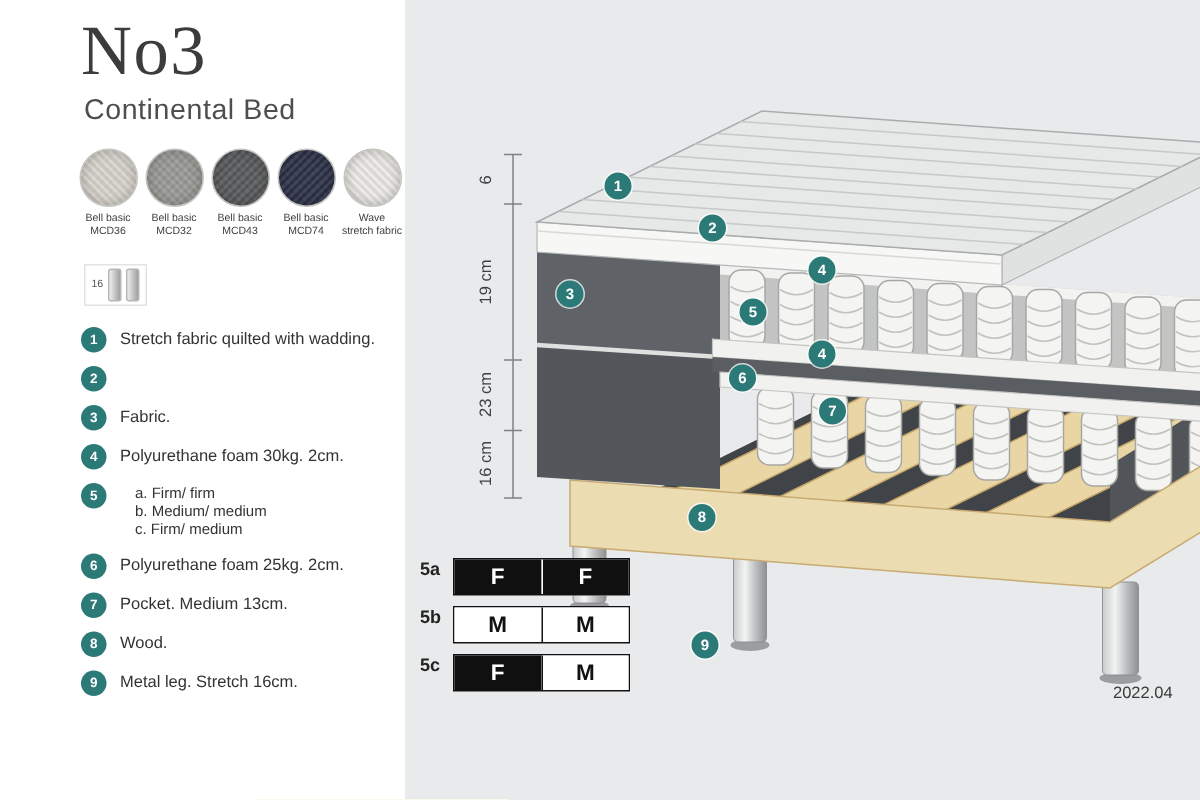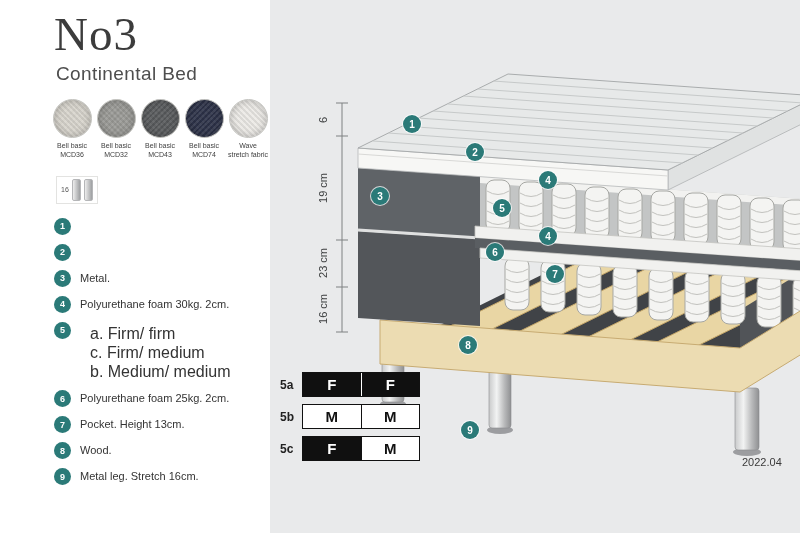--- a/index.html
+++ b/index.html
@@ -20,29 +20,29 @@
   .leg-thumb{display:inline-flex;align-items:center;gap:3px;margin:16px 0 0 56px;
              padding:2px 4px;border:1px solid #e3e3e1;}
   .leg-dim{font-size:7px;color:#555;}
   .leg-cyl{display:inline-block;width:7px;height:20px;border-radius:2px;border:1px solid #b5b6b8;
            background:linear-gradient(90deg,#ededed,#9ea0a2);}
   .legend{margin:14px 0 0 54px;}
   .lrow{display:flex;gap:9px;margin-bottom:9px;align-items:flex-start;}
   .lbadge{width:17px;height:17px;border-radius:50%;background:#2b7a78;color:#fff;font-size:9px;
           font-weight:bold;display:flex;align-items:center;justify-content:center;flex:none;}
   .ltext{font-size:11px;color:#333;line-height:1.25;padding-top:2px;}
-  .lopt{font-size:16px;color:#333;line-height:1.2;margin-left:10px;}
+  .lopt{font-size:10px;color:#333;line-height:1.2;margin-left:10px;}
   
   .panel{position:absolute;left:270px;top:0;width:530px;height:533px;background:#e9eaeb;}
   .bed-svg{position:absolute;left:0;top:0;width:530px;height:533px;}
   .dbadge{position:absolute;width:18px;height:18px;border-radius:50%;background:#2b7a78;color:#fff;
           font-size:10px;font-weight:bold;display:flex;align-items:center;justify-content:center;
           box-shadow:0 0 0 1px rgba(255,255,255,.75);}
   .ftable{position:absolute;left:10px;top:372px;}
-  .frow{display:flex;align-items:center;margin-bottom:7px;}
+  .frow{display:flex;align-items:flex-start;margin-bottom:7px;}
   .flabel{width:22px;font-size:12px;font-weight:bold;color:#222;}
   .fbox{display:flex;width:116px;height:23px;border:1px solid #111;background:#fff;}
   .fcell{flex:1;display:flex;align-items:center;justify-content:center;font-size:15px;font-weight:bold;}
   .fcell.dark{background:#101010;color:#fff;}
   .fcell.light{background:#fff;color:#111;}
   .fcell + .fcell{border-left:1px solid #111;}
   .fcell.dark + .fcell.dark{border-left:1px solid #fff;}
   .date{position:absolute;left:472px;top:456px;font-size:11px;color:#3a3a3a;}
 </style>
 </head>
@@ -94,47 +94,48 @@
 
     <div class="leg-thumb">
       <span class="leg-dim">16</span>
       <span class="leg-cyl"></span>
       <span class="leg-cyl"></span>
     </div>
 
     <div class="legend">
       <div class="lrow">
         <span class="lbadge">1</span>
+        <span class="ltext">Stretch fabric quilted with wadding.</span>
       </div>
       <div class="lrow">
         <span class="lbadge">2</span>
       </div>
       <div class="lrow">
         <span class="lbadge">3</span>
-        <span class="ltext">Metal.</span>
+        <span class="ltext">Fabric.</span>
       </div>
       <div class="lrow">
         <span class="lbadge">4</span>
         <span class="ltext">Polyurethane foam 30kg. 2cm.</span>
       </div>
       <div class="lrow">
         <span class="lbadge">5</span>
         <div class="ltext">
           <div class="lopt">a. Firm/ firm</div>
+          <div class="lopt">b. Medium/ medium</div>
           <div class="lopt">c. Firm/ medium</div>
-          <div class="lopt">b. Medium/ medium</div>
         </div>
       </div>
       <div class="lrow">
         <span class="lbadge">6</span>
         <span class="ltext">Polyurethane foam 25kg. 2cm.</span>
       </div>
       <div class="lrow">
         <span class="lbadge">7</span>
-        <span class="ltext">Pocket. Height 13cm.</span>
+        <span class="ltext">Pocket. Medium 13cm.</span>
       </div>
       <div class="lrow">
         <span class="lbadge">8</span>
         <span class="ltext">Wood.</span>
       </div>
       <div class="lrow">
         <span class="lbadge">9</span>
         <span class="ltext">Metal leg. Stretch 16cm.</span>
       </div>
     </div>

